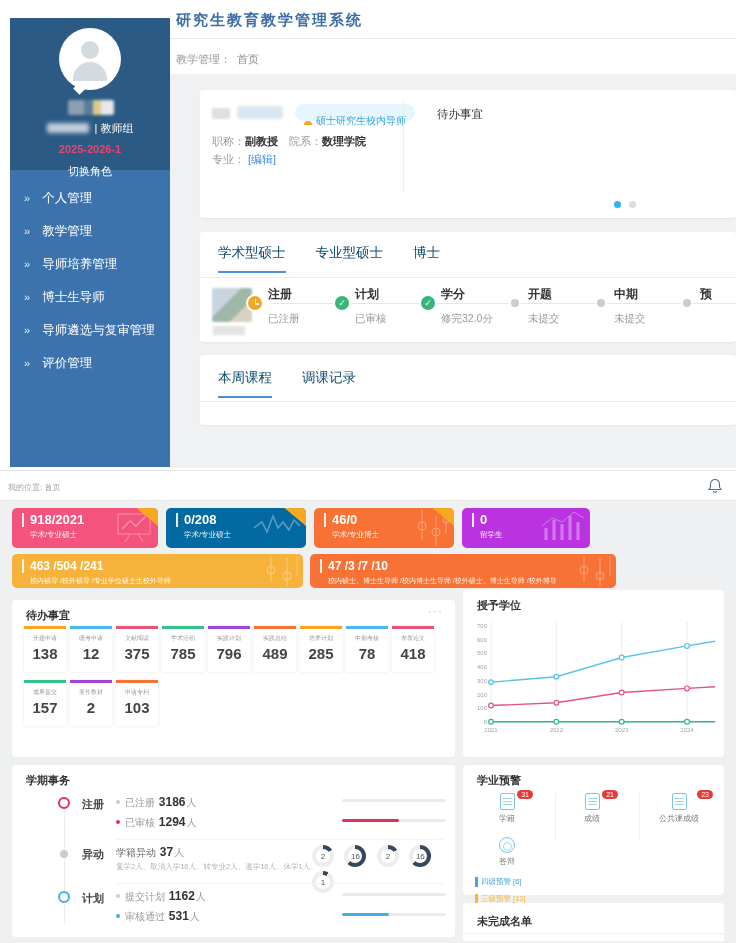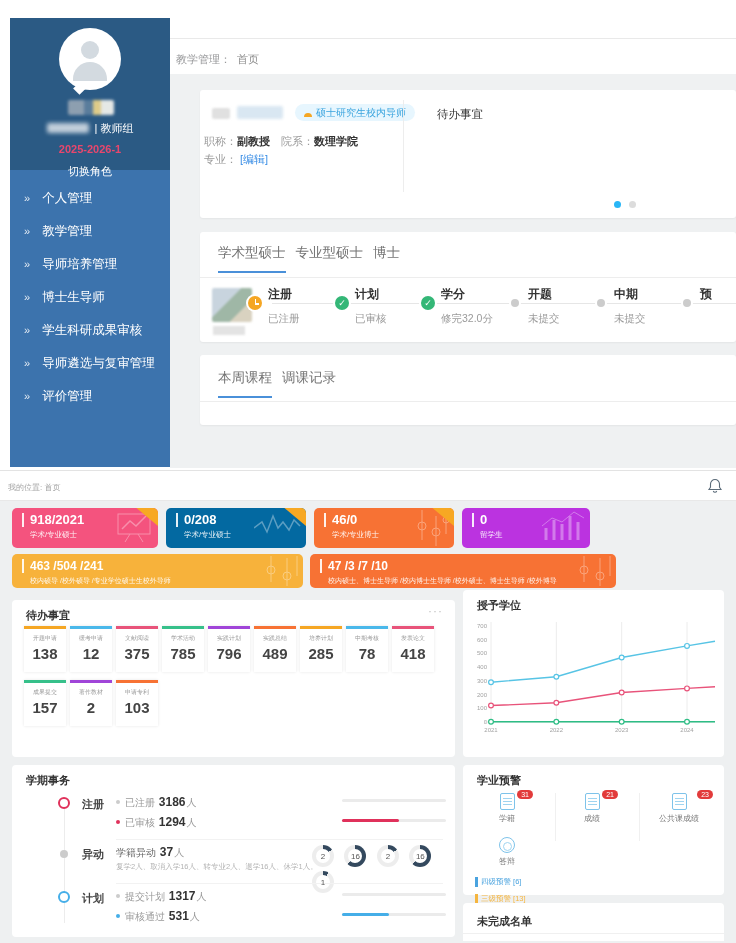--- a/index.html
+++ b/index.html
@@ -34,36 +34,36 @@
   .side-switch { position:absolute; top:146px; width:100%; text-align:center; color:#fff; font-size:11px; z-index:2; }
   .side-menu { position:absolute; top:152px; left:0; width:160px; height:297px; background:#3c73ad; padding-top:12px; }
   .menu-item { height:33px; line-height:33px; padding-left:14px; color:#fff; font-size:12.5px; cursor:pointer; white-space:nowrap; }
   .menu-item .chev { font-size:11px; opacity:.85; margin-right:12px; }
 
   
   .card { position:absolute; background:#fff; border-radius:3px; box-shadow:0 1px 2px rgba(0,0,0,.05); }
   .card1 { left:200px; top:90px; width:536px; height:128px; }
   .blur1 { left:12px; top:18px; width:18px; height:11px; background:#e0e0e0; filter:blur(1px); border-radius:2px; }
   .blur2 { left:37px; top:16px; width:46px; height:13px; background:#d9e7f2; filter:blur(1.5px); border-radius:2px; }
-  .badge { left:95px; top:14px; height:17px; line-height:17px; padding:0 9px; background:#e7f6fe;
+  .badge { left:95px; top:14px; height:17px; line-height:17px; padding:8px 9px; background:#e7f6fe;
            border-radius:9px; color:#3aa4de; font-size:10px; white-space:nowrap; }
   .p-icon { display:inline-block; vertical-align:-1px; margin-right:4px; }
   .p-head { width:4px; height:4px; border-radius:50%; background:#f5a623; margin:0 auto; }
   .p-body { width:8px; height:4px; border-radius:4px 4px 0 0; background:#f5a623; }
   .todo-label1 { left:237px; top:17px; font-size:11.5px; color:#333; }
   .vdiv { left:203px; top:10px; width:1px; height:92px; background:#ededed; }
-  .info-line { left:4px; font-size:11px; color:#9a9a9a; }
+  .info-line { left:12px; font-size:11px; color:#9a9a9a; }
   .info-line b { color:#333; margin-right:8px; font-size:11px; }
   .edit-link { color:#3a8ee6; cursor:pointer; }
   .dots { left:414px; top:104px; }
   .dot { display:inline-block; width:7px; height:7px; border-radius:50%; margin-right:8px; cursor:pointer; }
   .dot.on { background:#29b6f6; } .dot.off { background:#dcdcdc; }
 
   .card2 { left:200px; top:232px; width:536px; height:110px; overflow:hidden; }
-  .tabs { position:absolute; left:18px; display:flex; gap:10px; font-size:13.5px; color:#737373; }
+  .tabs { position:absolute; left:18px; display:flex; gap:30px; font-size:13.5px; color:#0c4a6e; }
   .tab { padding-bottom:9px; cursor:pointer; }
   .tab.active { border-bottom:2px solid #4a90d9; }
   .tabs-divider { left:0; width:536px; height:1px; background:#ededed; }
   .thumb { left:12px; top:56px; width:40px; height:34px; border-radius:2px; filter:blur(1px);
            background:linear-gradient(135deg,#c8d4de 0 40%,#9fb7a6 40% 70%,#d9d2c0 70%); }
   .thumb-blur { left:13px; top:94px; width:32px; height:9px; background:#e3e3e3; filter:blur(1px); }
   .track { left:72px; top:71px; width:464px; height:1px; background:#e6e6e6; }
   .step { position:absolute; top:54px; width:84px; height:48px; }
   .s-label { position:absolute; left:18px; top:0; font-weight:bold; font-size:12px; color:#333; white-space:nowrap; }
   .s-status { position:absolute; left:18px; top:26px; font-size:10.5px; color:#9a9a9a; white-space:nowrap; }
@@ -141,20 +141,21 @@
 
   .unfinished-card { left:463px; top:433px; width:261px; height:38px; background:#fff; border-radius:4px 4px 0 0; }
   .uf-div { position:absolute; left:0; top:30px; width:261px; height:1px; background:#f0f0f0; }
 </style>
 </head>
 <body>
 
 <div class="s1">
   <div class="abs s1-main-bg"></div>
 
+  <div class="abs s1-title">研究生教育教学管理系统</div>
   <div class="abs s1-title-divider"></div>
   <div class="abs s1-crumb">
     <span>教学管理：</span><span class="cur">首页</span>
   </div>
 
   <div class="abs sidebar">
     <div class="side-top">
       <div class="avatar">
         <div class="av-tail"></div>
         <div class="av-head"></div>
@@ -163,21 +164,20 @@
       <div class="side-logo"></div>
       <div class="side-name"><span class="name-blur"></span><span>| 教师组</span></div>
       <div class="side-term">2025-2026-1</div>
       <div class="side-switch">切换角色</div>
     </div>
     <div class="side-menu">
       <div class="menu-item"><span class="chev">»</span><span>个人管理</span></div>
       <div class="menu-item"><span class="chev">»</span><span>教学管理</span></div>
       <div class="menu-item"><span class="chev">»</span><span>导师培养管理</span></div>
       <div class="menu-item"><span class="chev">»</span><span>博士生导师</span></div>
-      <div class="menu-item"><span class="chev">»</span><span>学生科研成果审核</span></div>
       <div class="menu-item"><span class="chev">»</span><span>导师遴选与复审管理</span></div>
       <div class="menu-item"><span class="chev">»</span><span>评价管理</span></div>
     </div>
   </div>
 
   <div class="card card1">
     <div class="abs blur1"></div>
     <div class="abs blur2"></div>
     <div class="abs badge"><span class="p-icon"><span class="p-head"></span><span class="p-body" style="display:block"></span></span><span>硕士研究生校内导师</span></div>
     <div class="abs todo-label1">待办事宜</div>
@@ -426,21 +426,21 @@
       <span class="donut" style="background: conic-gradient(rgb(52, 73, 94) 15%, rgb(237, 237, 237) 0deg);"><span class="dv">2</span></span>
       <span class="donut" style="background: conic-gradient(rgb(52, 73, 94) 62%, rgb(237, 237, 237) 0deg);"><span class="dv">16</span></span>
       <span class="donut" style="background: conic-gradient(rgb(52, 73, 94) 15%, rgb(237, 237, 237) 0deg);"><span class="dv">2</span></span>
       <span class="donut" style="background: conic-gradient(rgb(52, 73, 94) 62%, rgb(237, 237, 237) 0deg);"><span class="dv">16</span></span>
       <span class="donut" style="background: conic-gradient(rgb(52, 73, 94) 8%, rgb(237, 237, 237) 0deg);"><span class="dv">1</span></span>
     </div>
     <div class="sdiv" style="top:118px"></div>
 
     <div class="abs ring" style="left:46px;top:126px;border-color:#45aee8"></div>
     <div class="abs node-label" style="left:70px;top:126px">计划</div>
-    <div class="srow" style="top:124px"><span class="bullet"></span><span>提交计划</span> <b>1317</b><span>人</span></div>
+    <div class="srow" style="top:124px"><span class="bullet"></span><span>提交计划</span> <b>1162</b><span>人</span></div>
     <div class="srow" style="top:144px"><span class="bullet" style="background:#45aee8"></span><span>审核通过</span> <b>531</b><span>人</span></div>
     <div class="trackbar" style="top:128px"></div>
     <div class="trackbar" style="top:148px">
         <div class="fill" style="width: 45%; background: rgb(69, 174, 232);"></div>
       </div>
   </div>
 
   <div class="abs warning-card">
     <div class="panel-title">学业预警</div>
     <div class="w-item" style="left:14px;top:28px">

